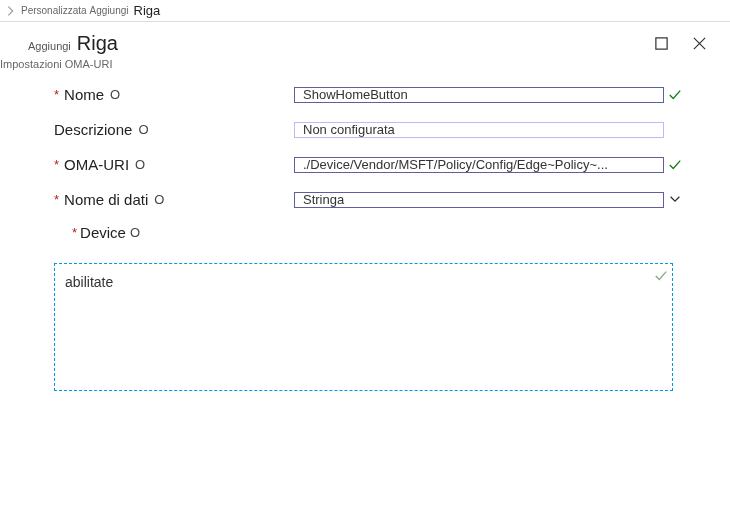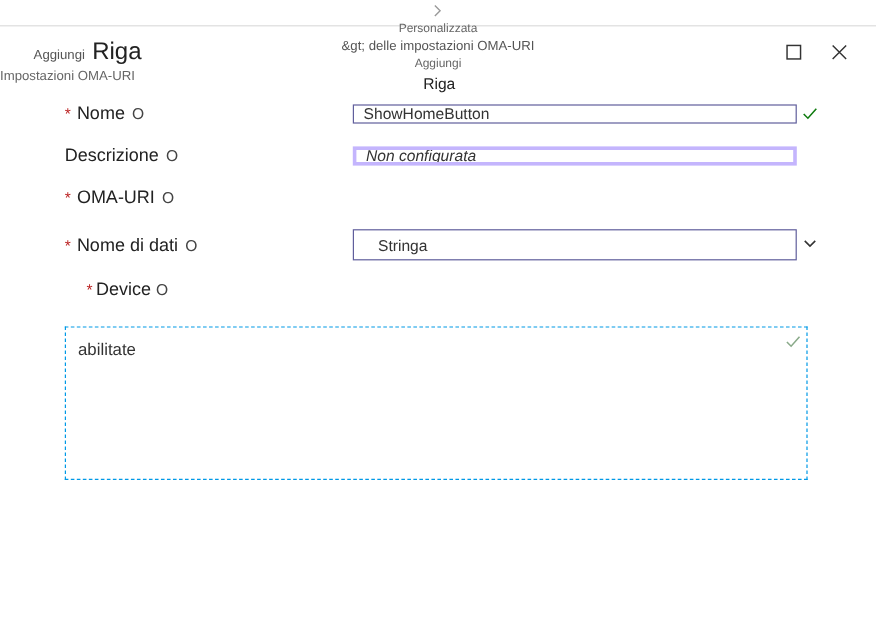--- a/index.html
+++ b/index.html
@@ -14,21 +14,20 @@
   }
   .breadcrumb {
     display: flex;
     align-items: center;
     height: 22px;
     padding: 2px 4px;
     border-bottom: 1px solid #ddd;
     font-size: 11px;
     color: #555;
     gap: 3px;
-    flex-direction: column;
   }
   .breadcrumb .chev {
     width: 14px; height: 14px;
     display: inline-flex; align-items: center; justify-content: center;
     color: #888;
   }
   .breadcrumb .crumb { white-space: nowrap; }
   .breadcrumb .small { font-size: 10px; color: #666; }
   .breadcrumb .last { font-size: 13px; color: #222; padding-left: 2px;}
   .panel-header {
@@ -76,21 +75,21 @@
   .input {
     width: 370px;
     height: 16px;
     border: 1px solid #605e9c;
     padding: 0 28px 0 8px;
     font-size: 13px;
     color: #333;
     background:#fff;
     outline:none;
   }
-  .input.plain { border: 3px solid #c4b5fd; font-style: italic; }
+  .input.plain { border: 1px solid #c4b5fd; }
   .input.select { border: 1px solid #605e9c; cursor:pointer;}
   .valid-check {
     position: absolute;
     right: 8px;
     top: 50%;
     transform: translateY(-50%);
     color: #107c10;
     width:14px; height:14px;
     display:flex;align-items:center;justify-content:center;
     pointer-events:none;
@@ -136,21 +135,20 @@
 </head>
 <body>
 
 <div class="breadcrumb">
   <span class="chev">
     <svg viewBox="0 0 16 16">
         <path d="M5 3l5 5-5 5" fill="none" stroke="#999" stroke-width="1.3"></path>
       </svg>
   </span>
   <span class="crumb small">Personalizzata</span>
-  <span class="crumb">&amp;gt; delle impostazioni OMA-URI</span>
   <span class="crumb small">Aggiungi</span>
   <span class="crumb last">Riga</span>
 </div>
 
 <div class="panel-header">
   <div>
     <div class="title-line">
       <span class="title-pre">Aggiungi</span>
       <span class="title-main">Riga</span>
     </div>
@@ -197,30 +195,38 @@
       <input class="input plain" value="Non configurata" style="">
     </div>
   </div>
 
   <div class="row">
     <div class="label-col">
       <span class="req">*</span>
       <span>OMA-URI</span>
       <span class="info">O</span>
     </div>
+    <div class="field-col">
+      <input class="input" value="./Device/Vendor/MSFT/Policy/Config/Edge~Policy~..." style="">
+      <span class="valid-check">
+        <svg viewBox="0 0 16 16">
+            <path d="M2 8l4 4 8-9" fill="none" stroke="#107c10" stroke-width="1.5"></path>
+          </svg>
+      </span>
+    </div>
   </div>
 
   <div class="row">
     <div class="label-col">
       <span class="req">*</span>
       <span>Nome di dati</span>
       <span class="info">O</span>
     </div>
     <div class="field-col">
-      <div class="input select" style="padding:12px;">
+      <div class="input select" style="padding:0;">
         <div class="sel-text">Stringa</div>
       </div>
       <span class="dropdown-caret">
         <svg viewBox="0 0 16 16">
             <path d="M3 6l5 5 5-5"></path>
           </svg>
       </span>
     </div>
   </div>
 

